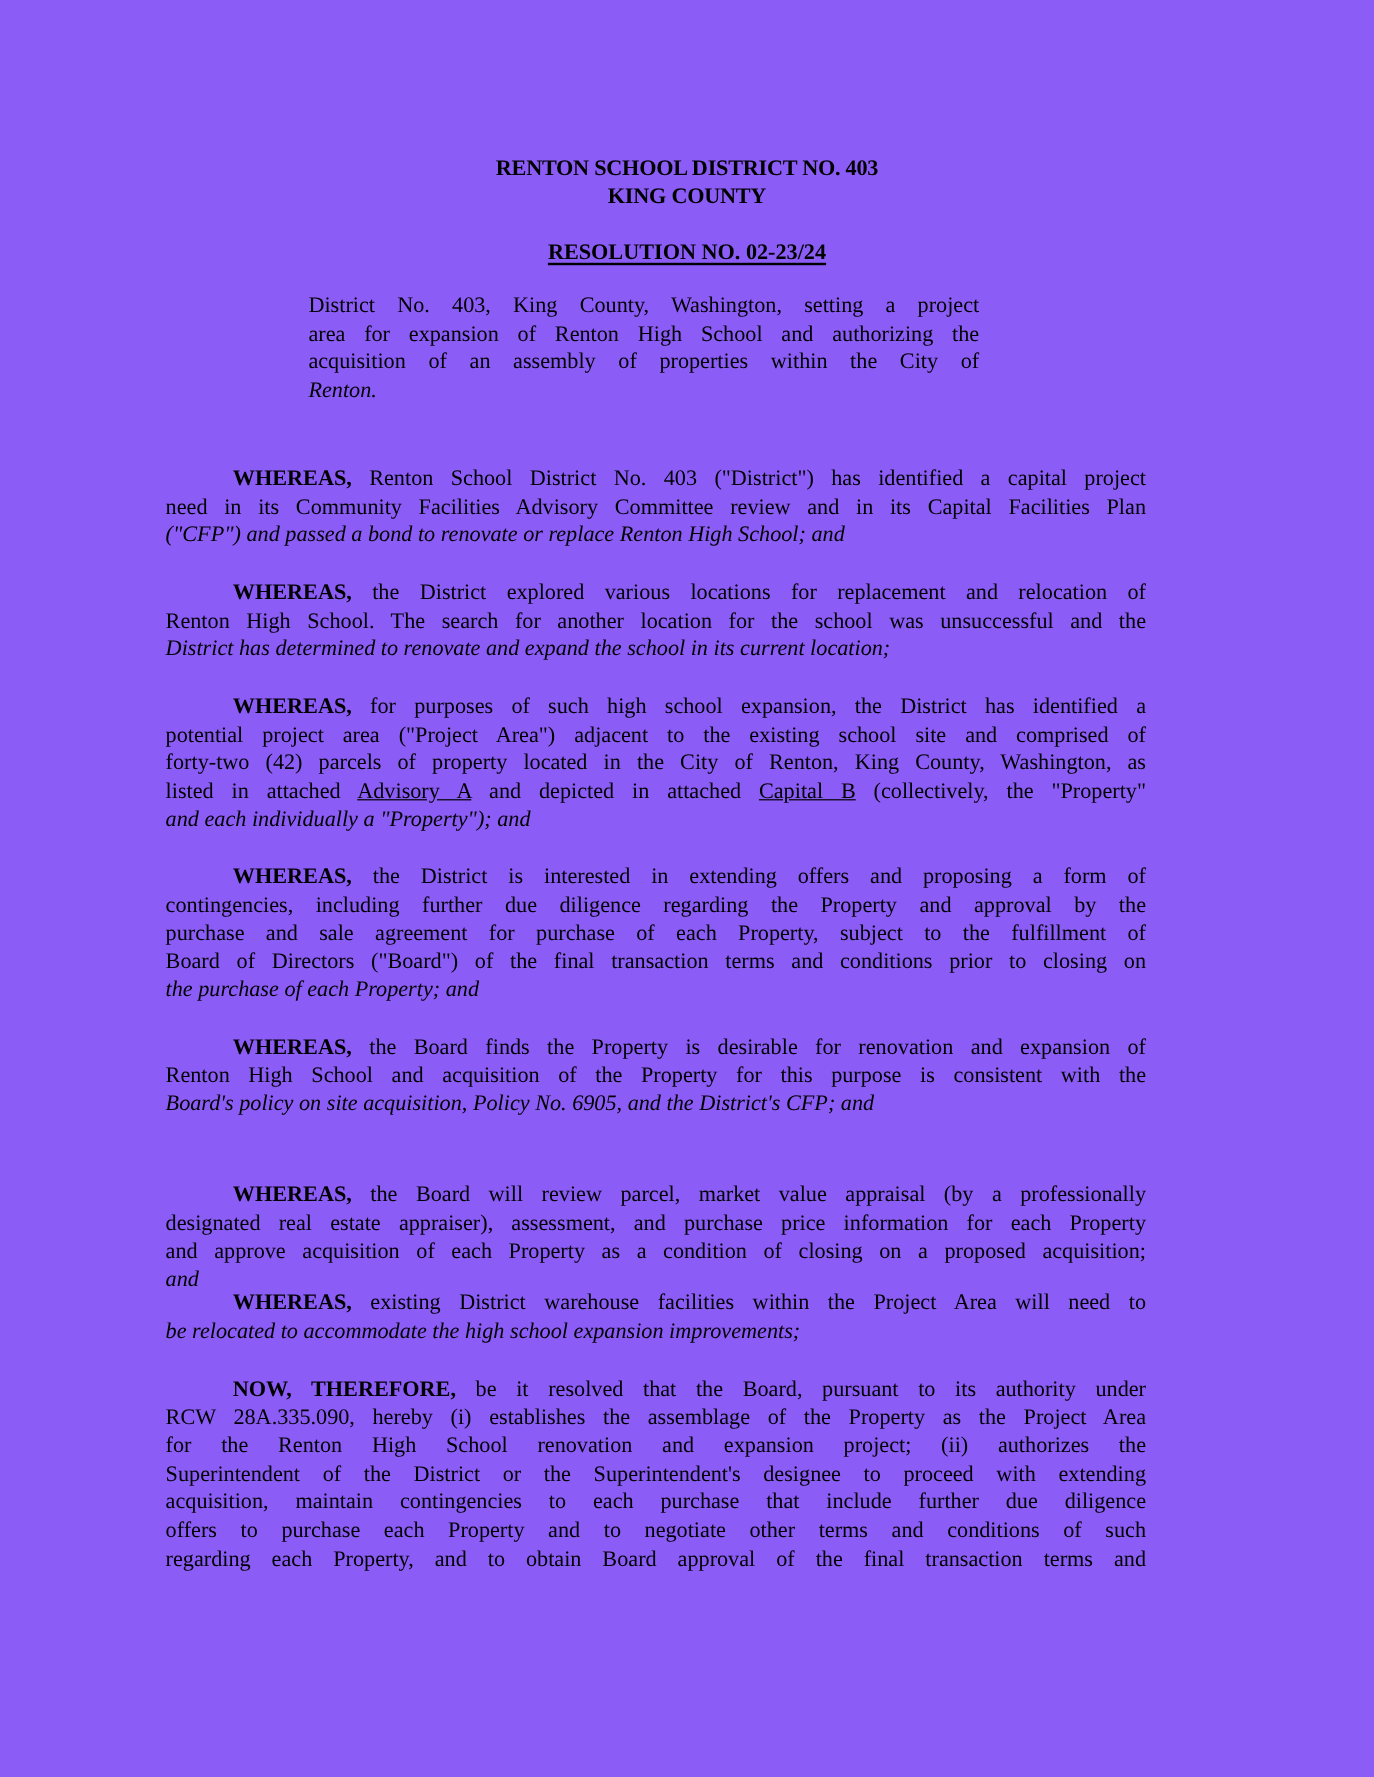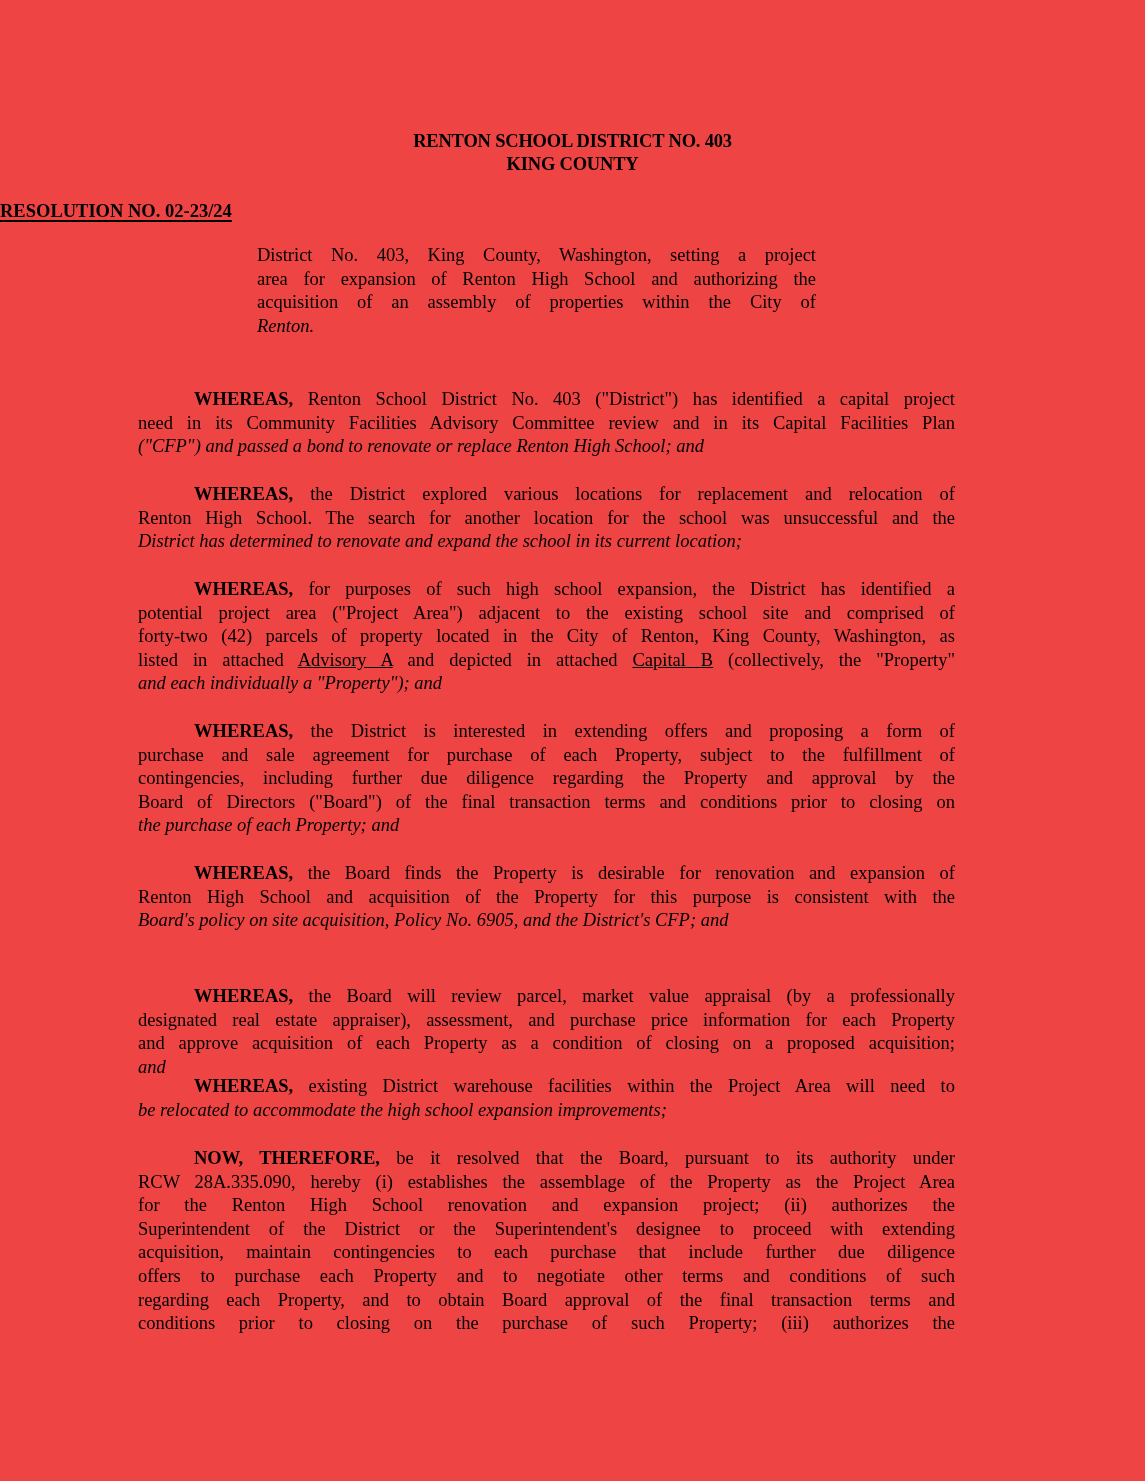--- a/index.html
+++ b/index.html
@@ -1,29 +1,29 @@
 <!DOCTYPE html>
 <html><head>
 <meta charset="utf-8">
 <style>
   html, body { margin: 0; padding: 0; background: #ffffff; }
   body { width: 1145px; height: 1481px; position: relative; overflow: hidden; }
   .page {
     position: absolute; left: 0; top: 0; width: 1145px; height: 1481px;
-    background: #ef4444; color: #000000;
+    background: #8b5cf6; color: #000000;
     font-family: "Liberation Serif", "DejaVu Serif", serif;
   }
   .hdr {
     position: absolute; left: 0; width: 1145px; text-align: center;
     font-weight: bold; font-size: 18.5px; letter-spacing: -0.2px;
   }
   .hdr1 { top: 131px; }
   .hdr2 { top: 154px; }
   .res-title {
-    position: absolute; left: 0; width: 1145px; top: 201px; text-align: left;
+    position: absolute; left: 0; width: 1145px; top: 201px; text-align: center;
     font-weight: bold; font-size: 18.5px;
   }
   .res-title span { text-decoration: underline; text-decoration-thickness: 2px; text-underline-offset: 3px; }
   .abstract {
     position: absolute; left: 257px; width: 559px; top: 244px;
     font-size: 18.5px; line-height: 23.5px;
   }
   .line {
     display: block; text-align: justify; text-align-last: justify;
     white-space: nowrap; height: 23.5px;
@@ -77,22 +77,22 @@
   <div class="body-text p3">
     <span class="line indent"><b class="kw">WHEREAS,</b><span> for purposes of such high school expansion, the District has identified a</span></span>
     <span class="line">potential project area ("Project Area") adjacent to the existing school site and comprised of</span>
     <span class="line">forty-two (42) parcels of property located in the City of Renton, King County, Washington, as</span>
     <span class="line"><span>listed in attached </span><span class="ul">Advisory A</span><span> and depicted in attached </span><span class="ul">Capital B</span><span> (collectively, the "Property"</span></span>
     <span class="line last">and each individually a "Property"); and</span>
   </div>
 
   <div class="body-text p4">
     <span class="line indent"><b class="kw">WHEREAS,</b><span> the District is interested in extending offers and proposing a form of</span></span>
+    <span class="line">contingencies, including further due diligence regarding the Property and approval by the</span>
     <span class="line">purchase and sale agreement for purchase of each Property, subject to the fulfillment of</span>
-    <span class="line">contingencies, including further due diligence regarding the Property and approval by the</span>
     <span class="line">Board of Directors ("Board") of the final transaction terms and conditions prior to closing on</span>
     <span class="line last">the purchase of each Property; and</span>
   </div>
 
   <div class="body-text p5">
     <span class="line indent"><b class="kw">WHEREAS,</b><span> the Board finds the Property is desirable for renovation and expansion of</span></span>
     <span class="line">Renton High School and acquisition of the Property for this purpose is consistent with the</span>
     <span class="line last">Board's policy on site acquisition, Policy No. 6905, and the District's CFP; and</span>
   </div>
 
@@ -109,16 +109,15 @@
   </div>
 
   <div class="body-text p8">
     <span class="line indent"><b class="kw">NOW, THEREFORE,</b><span> be it resolved that the Board, pursuant to its authority under</span></span>
     <span class="line">RCW 28A.335.090, hereby (i) establishes the assemblage of the Property as the Project Area</span>
     <span class="line">for the Renton High School renovation and expansion project; (ii) authorizes the</span>
     <span class="line">Superintendent of the District or the Superintendent's designee to proceed with extending</span>
     <span class="line">acquisition, maintain contingencies to each purchase that include further due diligence</span>
     <span class="line">offers to purchase each Property and to negotiate other terms and conditions of such</span>
     <span class="line">regarding each Property, and to obtain Board approval of the final transaction terms and</span>
-    <span class="line">conditions prior to closing on the purchase of such Property; (iii) authorizes the</span>
   </div>
 
 </div>
 
 </body></html>

